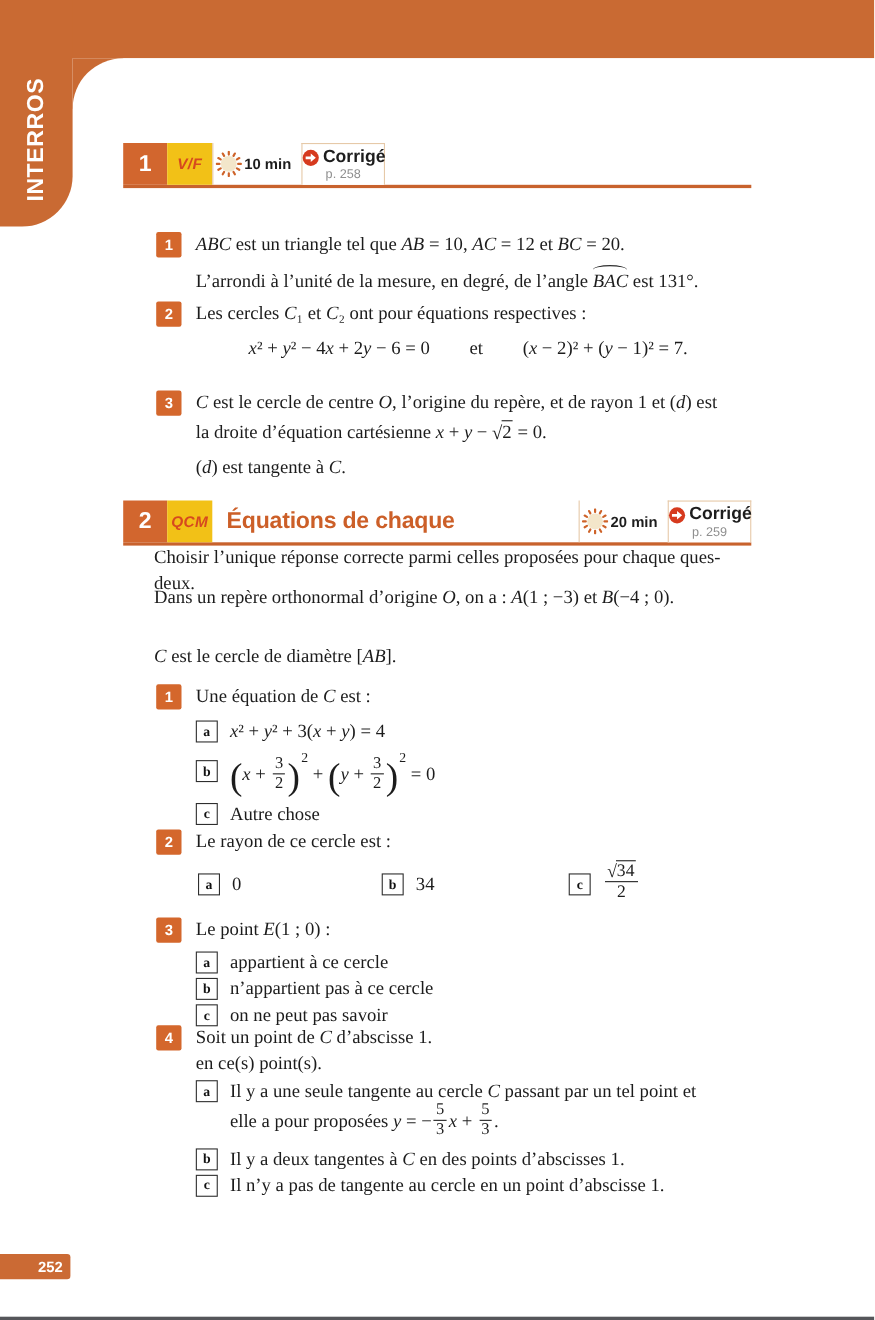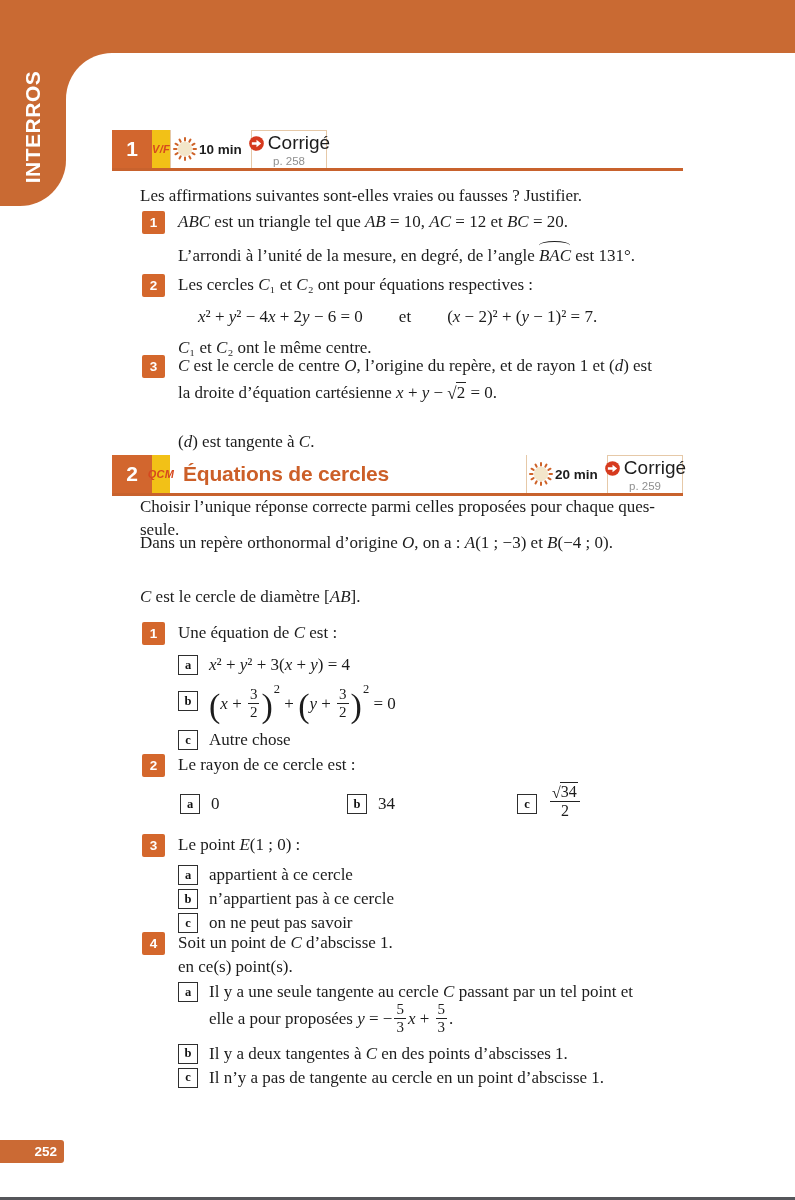--- a/index.html
+++ b/index.html
@@ -15,42 +15,42 @@
              display:flex;align-items:center;justify-content:center;color:#fff;z-index:4;
              font-family:"Liberation Sans",sans-serif;font-weight:bold;font-size:21px;letter-spacing:.5px;}
 
   #content{position:absolute;left:112px;top:0;width:571px;height:1200px;z-index:5;}
   .abs{position:absolute;left:0;right:0;}
 
   
   .sec-header{display:flex;align-items:stretch;height:38px;border-bottom:3px solid #C8622D;background:#fff;}
   .sec-num{width:40px;background:#D2662E;color:#fff;display:flex;align-items:center;justify-content:center;
            font-family:"Liberation Sans",sans-serif;font-weight:bold;font-size:21px;}
-  .sec-tag{width:18px;background:#F2C117;color:#D6491F;display:flex;align-items:center;justify-content:center;
-           font-family:"Liberation Sans",sans-serif;font-weight:bold;font-style:italic;font-size:11px;letter-spacing:.3px;}
+  .sec-tag{width:41px;background:#F2C117;color:#D6491F;display:flex;align-items:center;justify-content:center;
+           font-family:"Liberation Sans",sans-serif;font-weight:bold;font-style:italic;font-size:14px;letter-spacing:.3px;}
   .sec-title{flex:1;display:flex;align-items:center;padding-left:13px;color:#CC5F28;
              font-family:"Liberation Sans",sans-serif;font-weight:bold;font-size:21px;letter-spacing:-.2px;}
   .sec-time{width:78px;display:flex;align-items:center;gap:2px;border-left:1px solid #E6C9A8;padding-left:2px;}
   .time-label{font-family:"Liberation Sans",sans-serif;font-weight:bold;font-size:13.5px;color:#1d1d1d;}
   .sec-corr{width:74px;border:1px solid #E6C9A8;border-bottom:none;display:flex;flex-direction:column;
             align-items:center;justify-content:center;gap:1px;background:#fff;}
   .corr-row{display:flex;align-items:center;gap:3px;}
-  .corr-label{font-family:"Liberation Sans",sans-serif;font-weight:normal;font-size:19px;color:#1d1d1d;}
+  .corr-label{font-family:"Liberation Sans",sans-serif;font-weight:bold;font-size:16px;color:#1d1d1d;}
   .corr-page{font-family:"Liberation Sans",sans-serif;font-size:11.5px;color:#8f8f8f;}
 
   
   .txt{font-size:17px;line-height:23px;color:#1c1c1c;}
   .para{margin-left:28px;}
   .irow{display:flex;gap:13px;margin-left:30px;}
   .badge{flex:0 0 23px;height:23px;background:#D4672C;color:#fff;border-radius:2px;margin-top:1px;
          display:flex;align-items:center;justify-content:center;
          font-family:"Liberation Sans",sans-serif;font-weight:bold;font-size:13.5px;}
   .itext{flex:1;}
   .iline{margin-left:66px;}
-  .eq{margin-left:86px;}
+  .eq{margin-left:114px;}
   .opt-row{display:flex;gap:11px;margin-left:66px;align-items:flex-start;}
   .opt-row.center{align-items:center;}
   .opt-box{flex:0 0 18px;height:18px;border:1.3px solid #2e2e2e;background:#fff;color:#111;margin-top:2px;
            display:flex;align-items:center;justify-content:center;
            font-family:"Liberation Serif","DejaVu Serif",serif;font-weight:bold;font-size:12.5px;}
   .q2row{display:flex;margin-left:68px;margin-top:8px;}
   .q2cell{display:flex;gap:11px;align-items:center;}
   .q2a{width:167px;} .q2b{width:170px;}
   .q2c .frac{font-size:16px;}
 
@@ -105,53 +105,51 @@
               <circle cx="11" cy="11" r="9.5" fill="#D63A1E"></circle>
               <path fill="#fff" d="M5 9.3h6V6L17 11l-6 5v-3.3H5z"></path>
             </svg>
             <span class="corr-label">Corrigé</span>
           </div>
           <div class="corr-page">p. 258</div>
         </div>
       </div>
     </div>
 
-    <div class="abs txt para" style="top:184px"><span>Les affirmations suivantes sont-elles vraies ou fausses ? Justifier.</span></div>
 
     <div class="abs txt" style="top:210px">
       <div class="irow">
         <div class="badge">1</div>
         <div class="itext"><span class="v">ABC</span><span> est un triangle tel que </span><span class="v">AB</span><span> = 10, </span><span class="v">AC</span><span> = 12 et </span><span class="v">BC</span><span> = 20.</span></div>
       </div>
       <div class="iline" style="margin-top:10px"><span>L’arrondi à l’unité de la mesure, en degré, de l’angle </span><span class="arc v">BAC</span><span> est 131°.</span></div>
     </div>
 
     <div class="abs txt" style="top:273px">
       <div class="irow">
         <div class="badge">2</div>
         <div class="itext"><span>Les cercles </span><span class="v">C</span><span>₁ et </span><span class="v">C</span><span>₂ ont pour équations respectives :</span></div>
       </div>
       <div class="iline eq" style="margin-top:8px"><span class="v">x</span><span>² + </span><span class="v">y</span><span>² − 4</span><span class="v">x</span><span> + 2</span><span class="v">y</span><span> − 6 = 0</span><span class="et">et</span><span>(</span><span class="v">x</span><span> − 2)² + (</span><span class="v">y</span><span> − 1)² = 7.</span></div>
-      <div class="iline" style="margin-top:8px"><span class="v">C</span><span>₁ et </span><span class="v">C</span><span>₂ ont le même centre.</span></div>
     </div>
 
     <div class="abs txt" style="top:354px">
       <div class="irow">
         <div class="badge">3</div>
         <div class="itext"><span class="v">C</span><span> est le cercle de centre </span><span class="v">O</span><span>, l’origine du repère, et de rayon 1 et (</span><span class="v">d</span><span>) est</span></div>
       </div>
       <div class="iline" style="margin-top:3px"><span>la droite d’équation cartésienne </span><span class="v">x</span><span> + </span><span class="v">y</span><span> − </span><span class="sq"><span class="sqs">√</span><span class="rad"><span>2</span></span></span><span> = 0.</span></div>
-      <div class="iline" style="margin-top:26px"><span>(</span><span class="v">d</span><span>) est tangente à </span><span class="v">C</span><span>.</span></div>
+      <div class="iline" style="margin-top:9px"><span>(</span><span class="v">d</span><span>) est tangente à </span><span class="v">C</span><span>.</span></div>
     </div>
 
     <div class="abs" style="top:455px">
       <div class="sec-header">
         <div class="sec-num">2</div>
         <div class="sec-tag">QCM</div>
-        <div class="sec-title">Équations de cercles</div>
+        <div class="sec-title">Équations de chaque</div>
         <div class="sec-time">
           <svg viewBox="0 0 24 24" width="24" height="24">
             <circle cx="12" cy="12" r="7.2" fill="#F3E6CA"></circle>
             <path stroke="#CE6329" stroke-width="2" stroke-linecap="round" fill="none" d="M12 3.5V1 M16.3 4.7l1.2-2.1 M19.4 7.9l2.1-1.2 M20.5 12H23 M19.4 16.1l2.1 1.2 M16.3 19.3l1.2 2.1 M12 20.5V23 M7.7 19.3l-1.2 2.1 M4.6 16.1l-2.1 1.2 M3.5 12H1 M4.6 7.9 2.5 6.7 M7.7 4.7 6.5 2.6"></path>
           </svg>
           <span class="time-label">20 min</span>
         </div>
         <div class="sec-corr">
           <div class="corr-row">
             <svg viewBox="0 0 22 22" width="17" height="17">
@@ -160,21 +158,21 @@
             </svg>
             <span class="corr-label">Corrigé</span>
           </div>
           <div class="corr-page">p. 259</div>
         </div>
       </div>
     </div>
 
     <div class="abs txt para" style="top:495px">
       <div><span>Choisir l’unique réponse correcte parmi celles proposées pour chaque ques-</span></div>
-      <div><span>seule.</span></div>
+      <div><span>deux.</span></div>
     </div>
     <div class="abs txt para" style="top:531px"><span>Dans un repère orthonormal d’origine </span><span class="v">O</span><span>, on a : </span><span class="v">A</span><span>(1 ; −3) et </span><span class="v">B</span><span>(−4 ; 0).</span></div>
     <div class="abs txt para" style="top:585px"><span class="v">C</span><span> est le cercle de diamètre [</span><span class="v">AB</span><span>].</span></div>
 
     <div class="abs txt" style="top:621px">
       <div class="irow">
         <div class="badge">1</div>
         <div class="itext"><span>Une équation de </span><span class="v">C</span><span> est :</span></div>
       </div>
       <div class="opt-row" style="margin-top:8px">

